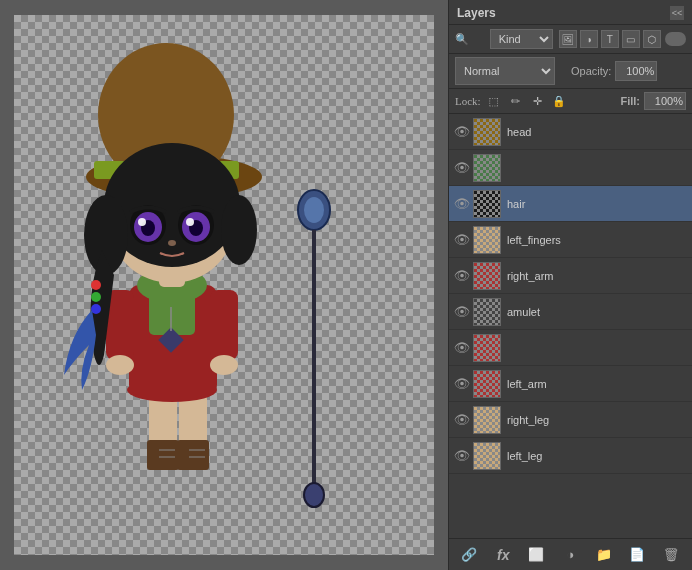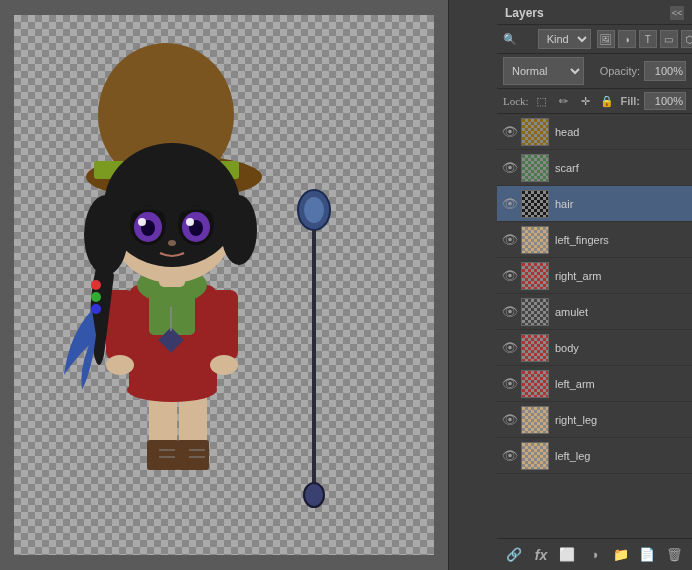--- a/index.html
+++ b/index.html
@@ -49,21 +49,20 @@
     }
 
     
     .layers-panel {
       width: 244px;
       height: 570px;
       background: #3c3c3c;
       display: flex;
       flex-direction: column;
       border-left: 1px solid #2a2a2a;
-      padding-left: 48px;
     }
 
     .panel-header {
       background: #3c3c3c;
       padding: 6px 8px 4px;
       border-bottom: 1px solid #2a2a2a;
       display: flex;
       align-items: center;
       justify-content: space-between;
     }
@@ -467,21 +466,20 @@
         <div class="layer-thumb thumb-head">
           <div class="thumb-overlay"></div>
         </div>
         <div class="layer-name">head</div>
       </div>
       <div class="layer-item">
         <div class="layer-eye">👁</div>
         <div class="layer-thumb thumb-scarf">
           <div class="thumb-overlay"></div>
         </div>
-        <div class="layer-name">scarf</div>
       </div>
       <div class="layer-item selected">
         <div class="layer-eye">👁</div>
         <div class="layer-thumb thumb-hair">
           <div class="thumb-overlay"></div>
         </div>
         <div class="layer-name">hair</div>
       </div>
       <div class="layer-item">
         <div class="layer-eye">👁</div>
@@ -502,21 +500,20 @@
         <div class="layer-thumb thumb-amulet">
           <div class="thumb-overlay"></div>
         </div>
         <div class="layer-name">amulet</div>
       </div>
       <div class="layer-item">
         <div class="layer-eye">👁</div>
         <div class="layer-thumb thumb-body">
           <div class="thumb-overlay"></div>
         </div>
-        <div class="layer-name">body</div>
       </div>
       <div class="layer-item">
         <div class="layer-eye">👁</div>
         <div class="layer-thumb thumb-left-arm">
           <div class="thumb-overlay"></div>
         </div>
         <div class="layer-name">left_arm</div>
       </div>
       <div class="layer-item">
         <div class="layer-eye">👁</div>

